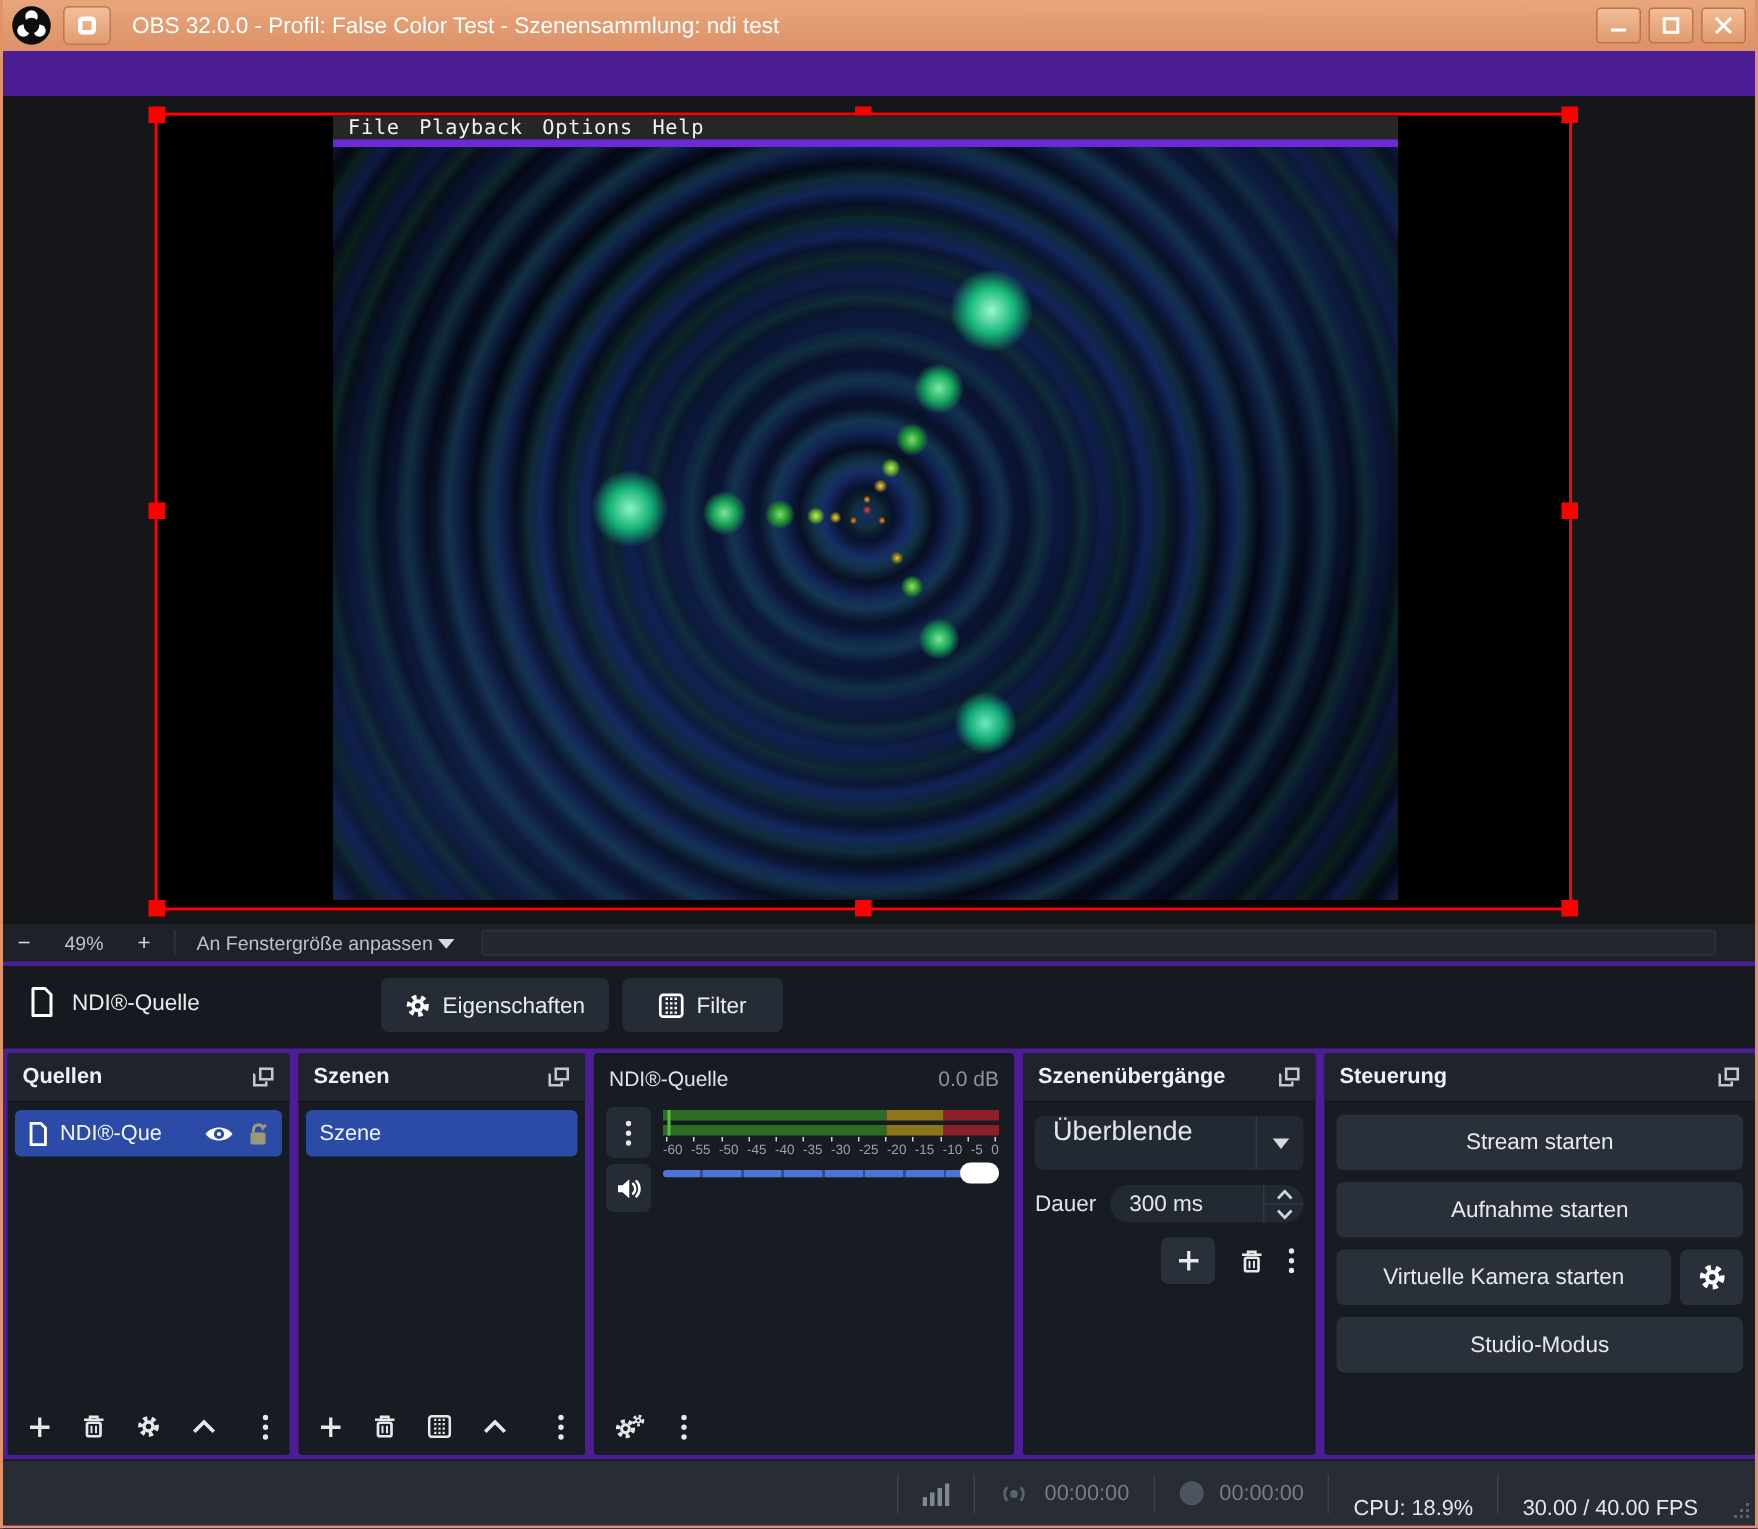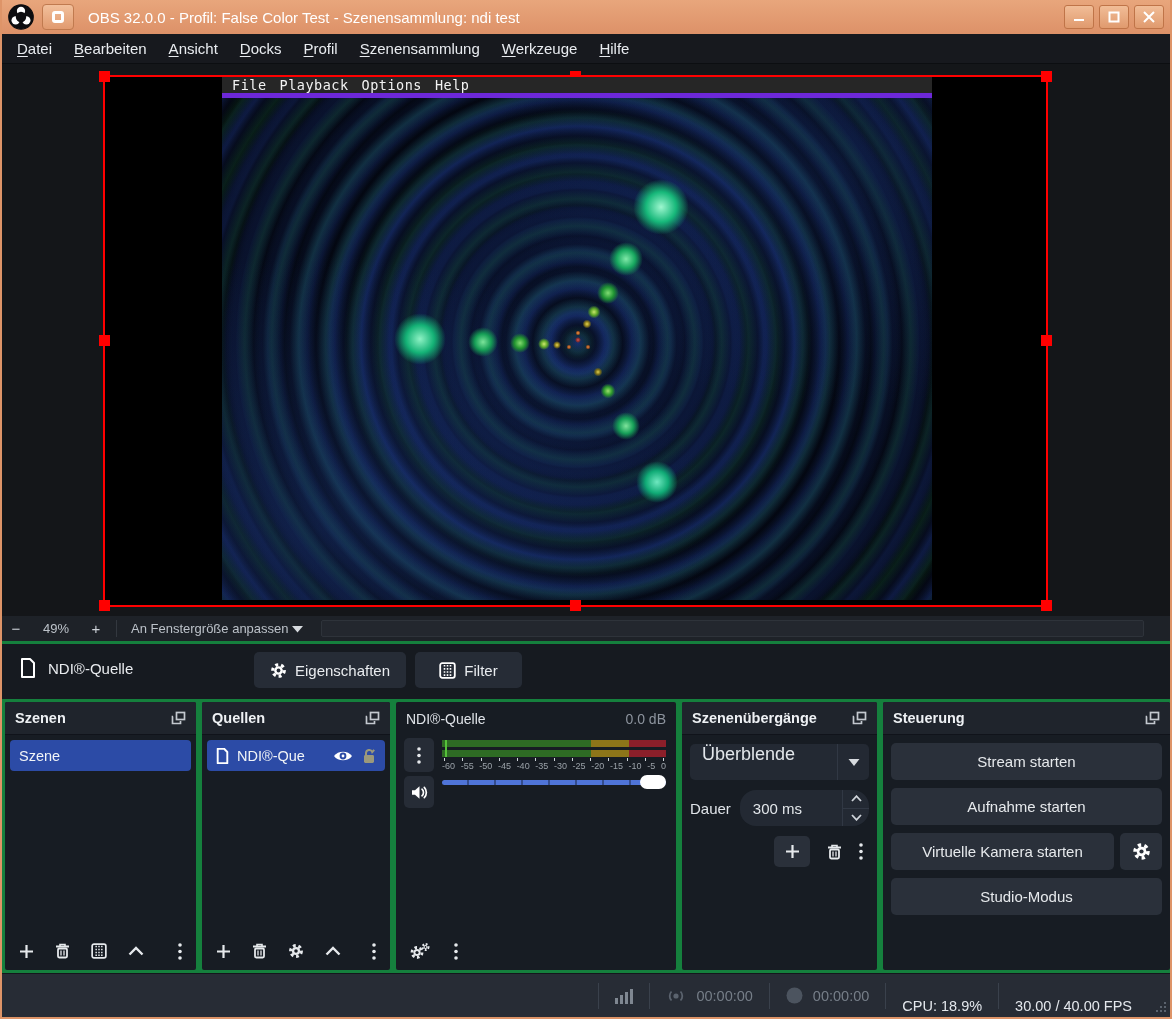--- a/index.html
+++ b/index.html
@@ -1,21 +1,21 @@
 <!DOCTYPE html>
 <html><head>
 <meta charset="utf-8">
 <style>
   * { margin:0; padding:0; box-sizing:border-box; }
   html,body { background:#000; }
   body { font-family:"Liberation Sans","DejaVu Sans",sans-serif; }
 
   .window{
     position:relative; width:1172px; height:1019px;
-    background:#15803d;
+    background:#4c1d95;
     border-left:2px solid #de9468; border-right:2px solid #de9468; border-bottom:2px solid #de9468;
     overflow:hidden;
   }
 
   
   .titlebar{
     position:absolute; top:0; left:0; right:0; height:34px;
     background:linear-gradient(#e8a67c,#dd9168);
     display:flex; align-items:center; padding:0 6px; gap:8px;
   }
@@ -145,21 +145,21 @@
 
   
   .combo{
     margin:9px 8px 0 8px; height:36px; background:#232933; border-radius:5px;
     display:flex; align-items:flex-start; color:#e2e6ea; font-size:18px;
   }
   .combo .val{ padding-left:12px; flex:1; }
   .combo .arr{ width:32px; align-self:stretch; display:flex; align-items:center; justify-content:center; border-left:1px solid #303짐640; border-left:1px solid #313844; }
   .dur-row{ display:flex; align-items:center; margin:10px 8px 0 8px; gap:9px; }
   .dur-label{ color:#dfe3e8; font-size:15px; }
-  .spinbox{ flex:1; height:36px; background:#232933; border-radius:16px; display:flex; }
+  .spinbox{ flex:1; height:25px; background:#232933; border-radius:16px; display:flex; }
   .spin-val{ flex:1; display:flex; align-items:center; padding-left:13px; color:#e2e6ea; font-size:15px; }
   .spin-arrows{ width:27px; display:flex; flex-direction:column; border-left:1px solid #313844; }
   .spin-arrows > div{ flex:1; display:flex; align-items:center; justify-content:center; }
   .spin-arrows > div:first-child{ border-bottom:1px solid #313844; }
   .trans-btnrow{ display:flex; align-items:center; justify-content:flex-end; gap:17px; margin:10px 14px 0 8px; }
   .plusbtn{ width:36px; height:31px; background:#2a303a; border-radius:5px; display:flex; align-items:center; justify-content:center; }
 
   
   .ctrl-body{ padding:8px 8px 0 8px; display:flex; flex-direction:column; gap:8px; }
   .ctrlbtn{
@@ -217,30 +217,20 @@
           </svg>
       </div>
       <div class="winbtn">
         <svg width="12" height="12" viewBox="0 0 12 12">
             <path d="M1 1 L11 11 M11 1 L1 11" stroke="#fff" stroke-width="2"></path>
           </svg>
       </div>
     </div>
   </div>
 
-  <div class="menubar" id="menubar">
-      <div class="mitem"><u>D</u>atei</div>
-      <div class="mitem"><u>B</u>earbeiten</div>
-      <div class="mitem"><u>A</u>nsicht</div>
-      <div class="mitem"><u>D</u>ocks</div>
-      <div class="mitem"><u>P</u>rofil</div>
-      <div class="mitem"><u>S</u>zenensammlung</div>
-      <div class="mitem"><u>W</u>erkzeuge</div>
-      <div class="mitem"><u>H</u>ilfe</div>
-    </div>
 
   <div class="preview">
     <div class="selection">
       <div class="handle h-tl"></div>
       <div class="handle h-tm"></div>
       <div class="handle h-tr"></div>
       <div class="handle h-ml"></div>
       <div class="handle h-mr"></div>
       <div class="handle h-bl"></div>
       <div class="handle h-bm"></div>
@@ -311,61 +301,20 @@
         <line x1="5.5" y1="3" x2="5.5" y2="14" stroke="#fff" stroke-width="1.6" stroke-dasharray="1.6 1.5"></line>
         <line x1="8.5" y1="3" x2="8.5" y2="14" stroke="#fff" stroke-width="1.6" stroke-dasharray="1.6 1.5"></line>
         <line x1="11.5" y1="3" x2="11.5" y2="14" stroke="#fff" stroke-width="1.6" stroke-dasharray="1.6 1.5"></line>
       </svg>
       <span>Filter</span>
     </div>
   </div>
 
   <div class="docks">
 
-    <div class="dock d-scenes">
-      <div class="dock-h">
-        <span>Szenen</span>
-        <svg class="popout" width="15" height="14" viewBox="0 0 15 14">
-          <rect x="5.5" y="1.5" width="8" height="7" fill="none" stroke="#c3c8cf" stroke-width="1.7"></rect>
-          <path d="M2 5.5 h-0.5 v7 h8 v-2.5" fill="none" stroke="#c3c8cf" stroke-width="1.7"></path>
-        </svg>
-      </div>
-      <div class="dock-body">
-        <div class="list-item">
-          <span class="lbl">Szene</span>
-        </div>
-      </div>
-      <div class="dock-toolbar">
-        <svg width="15" height="15" viewBox="0 0 15 15">
-            <path d="M7.5 1 V14 M1 7.5 H14" stroke="#e6e9ec" stroke-width="2.2"></path>
-          </svg>
-        <svg width="15" height="16" viewBox="0 0 15 16">
-            <path d="M1 3.5 H14" stroke="#e6e9ec" stroke-width="1.8"></path>
-            <path d="M5 3 V1.5 h5 V3" fill="none" stroke="#e6e9ec" stroke-width="1.6"></path>
-            <rect x="3" y="5.5" width="9" height="9" rx="1.2" fill="none" stroke="#e6e9ec" stroke-width="1.8"></rect>
-            <line x1="6" y1="7.5" x2="6" y2="12.5" stroke="#e6e9ec" stroke-width="1.3"></line>
-            <line x1="9" y1="7.5" x2="9" y2="12.5" stroke="#e6e9ec" stroke-width="1.3"></line>
-          </svg>
-        <svg width="16" height="16" viewBox="0 0 17 17">
-            <rect x="1.2" y="1.2" width="14.6" height="14.6" rx="2" fill="none" stroke="#e6e9ec" stroke-width="1.8"></rect>
-            <line x1="5.5" y1="3" x2="5.5" y2="14" stroke="#e6e9ec" stroke-width="1.6" stroke-dasharray="1.6 1.5"></line>
-            <line x1="8.5" y1="3" x2="8.5" y2="14" stroke="#e6e9ec" stroke-width="1.6" stroke-dasharray="1.6 1.5"></line>
-            <line x1="11.5" y1="3" x2="11.5" y2="14" stroke="#e6e9ec" stroke-width="1.6" stroke-dasharray="1.6 1.5"></line>
-          </svg>
-        <svg width="16" height="10" viewBox="0 0 16 10">
-            <polyline points="1.5,8.5 8,2 14.5,8.5" fill="none" stroke="#e6e9ec" stroke-width="2.4"></polyline>
-          </svg>
-        <svg class="kebab-right" width="4" height="17" viewBox="0 0 4 17">
-            <circle cx="2" cy="2" r="1.8" fill="#e6e9ec"></circle>
-            <circle cx="2" cy="8.5" r="1.8" fill="#e6e9ec"></circle>
-            <circle cx="2" cy="15" r="1.8" fill="#e6e9ec"></circle>
-          </svg>
-      </div>
-    </div>
-
     <div class="dock d-sources">
       <div class="dock-h">
         <span>Quellen</span>
         <svg class="popout" width="15" height="14" viewBox="0 0 15 14">
           <rect x="5.5" y="1.5" width="8" height="7" fill="none" stroke="#c3c8cf" stroke-width="1.7"></rect>
           <path d="M2 5.5 h-0.5 v7 h8 v-2.5" fill="none" stroke="#c3c8cf" stroke-width="1.7"></path>
         </svg>
       </div>
       <div class="dock-body">
         <div class="list-item">
@@ -394,20 +343,61 @@
             <path d="M1 3.5 H14" stroke="#e6e9ec" stroke-width="1.8"></path>
             <path d="M5 3 V1.5 h5 V3" fill="none" stroke="#e6e9ec" stroke-width="1.6"></path>
             <rect x="3" y="5.5" width="9" height="9" rx="1.2" fill="none" stroke="#e6e9ec" stroke-width="1.8"></rect>
             <line x1="6" y1="7.5" x2="6" y2="12.5" stroke="#e6e9ec" stroke-width="1.3"></line>
             <line x1="9" y1="7.5" x2="9" y2="12.5" stroke="#e6e9ec" stroke-width="1.3"></line>
           </svg>
         <svg width="16" height="16" viewBox="0 0 18 18">
             <circle cx="9" cy="9" r="6.1" fill="none" stroke="#e6e9ec" stroke-width="3.4" stroke-dasharray="3.1 3.05"></circle>
             <circle cx="9" cy="9" r="4.6" fill="#e6e9ec"></circle>
             <circle cx="9" cy="9" r="2" fill="#171c23"></circle>
+          </svg>
+        <svg width="16" height="10" viewBox="0 0 16 10">
+            <polyline points="1.5,8.5 8,2 14.5,8.5" fill="none" stroke="#e6e9ec" stroke-width="2.4"></polyline>
+          </svg>
+        <svg class="kebab-right" width="4" height="17" viewBox="0 0 4 17">
+            <circle cx="2" cy="2" r="1.8" fill="#e6e9ec"></circle>
+            <circle cx="2" cy="8.5" r="1.8" fill="#e6e9ec"></circle>
+            <circle cx="2" cy="15" r="1.8" fill="#e6e9ec"></circle>
+          </svg>
+      </div>
+    </div>
+
+    <div class="dock d-scenes">
+      <div class="dock-h">
+        <span>Szenen</span>
+        <svg class="popout" width="15" height="14" viewBox="0 0 15 14">
+          <rect x="5.5" y="1.5" width="8" height="7" fill="none" stroke="#c3c8cf" stroke-width="1.7"></rect>
+          <path d="M2 5.5 h-0.5 v7 h8 v-2.5" fill="none" stroke="#c3c8cf" stroke-width="1.7"></path>
+        </svg>
+      </div>
+      <div class="dock-body">
+        <div class="list-item">
+          <span class="lbl">Szene</span>
+        </div>
+      </div>
+      <div class="dock-toolbar">
+        <svg width="15" height="15" viewBox="0 0 15 15">
+            <path d="M7.5 1 V14 M1 7.5 H14" stroke="#e6e9ec" stroke-width="2.2"></path>
+          </svg>
+        <svg width="15" height="16" viewBox="0 0 15 16">
+            <path d="M1 3.5 H14" stroke="#e6e9ec" stroke-width="1.8"></path>
+            <path d="M5 3 V1.5 h5 V3" fill="none" stroke="#e6e9ec" stroke-width="1.6"></path>
+            <rect x="3" y="5.5" width="9" height="9" rx="1.2" fill="none" stroke="#e6e9ec" stroke-width="1.8"></rect>
+            <line x1="6" y1="7.5" x2="6" y2="12.5" stroke="#e6e9ec" stroke-width="1.3"></line>
+            <line x1="9" y1="7.5" x2="9" y2="12.5" stroke="#e6e9ec" stroke-width="1.3"></line>
+          </svg>
+        <svg width="16" height="16" viewBox="0 0 17 17">
+            <rect x="1.2" y="1.2" width="14.6" height="14.6" rx="2" fill="none" stroke="#e6e9ec" stroke-width="1.8"></rect>
+            <line x1="5.5" y1="3" x2="5.5" y2="14" stroke="#e6e9ec" stroke-width="1.6" stroke-dasharray="1.6 1.5"></line>
+            <line x1="8.5" y1="3" x2="8.5" y2="14" stroke="#e6e9ec" stroke-width="1.6" stroke-dasharray="1.6 1.5"></line>
+            <line x1="11.5" y1="3" x2="11.5" y2="14" stroke="#e6e9ec" stroke-width="1.6" stroke-dasharray="1.6 1.5"></line>
           </svg>
         <svg width="16" height="10" viewBox="0 0 16 10">
             <polyline points="1.5,8.5 8,2 14.5,8.5" fill="none" stroke="#e6e9ec" stroke-width="2.4"></polyline>
           </svg>
         <svg class="kebab-right" width="4" height="17" viewBox="0 0 4 17">
             <circle cx="2" cy="2" r="1.8" fill="#e6e9ec"></circle>
             <circle cx="2" cy="8.5" r="1.8" fill="#e6e9ec"></circle>
             <circle cx="2" cy="15" r="1.8" fill="#e6e9ec"></circle>
           </svg>
       </div>

